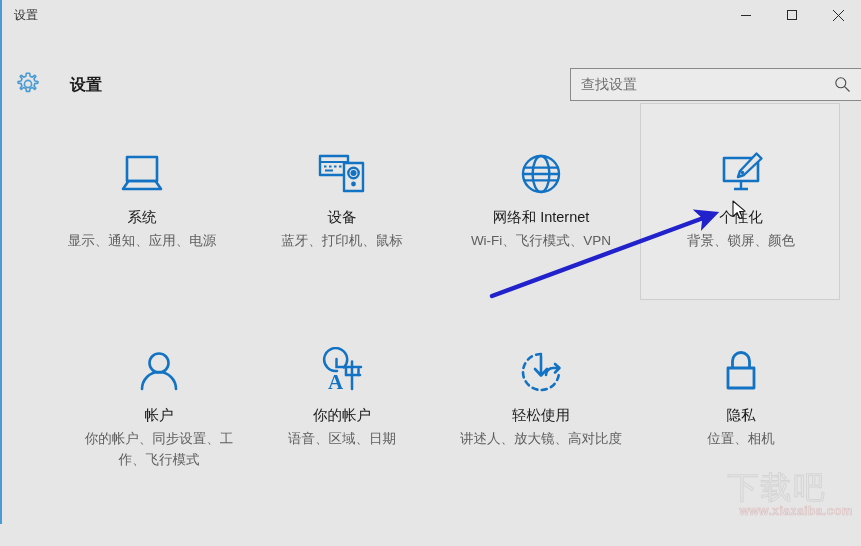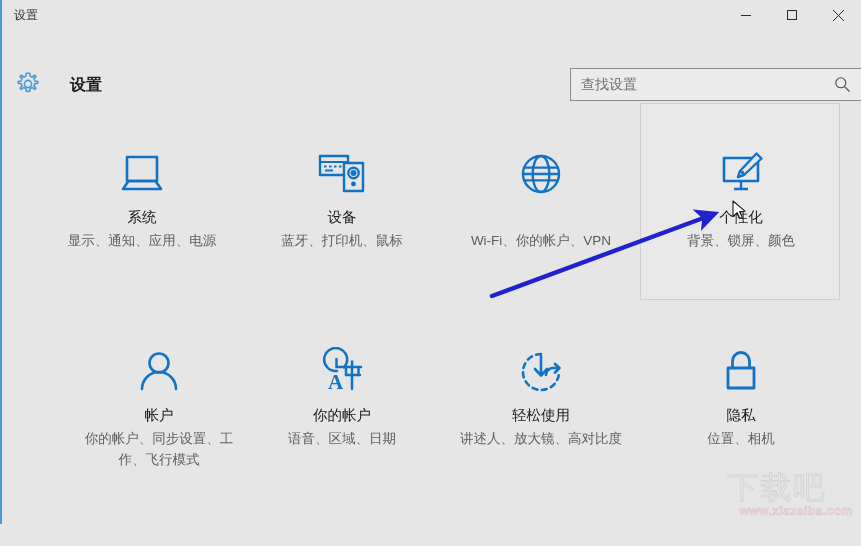--- a/index.html
+++ b/index.html
@@ -320,21 +320,22 @@
     <div class="tile" style="left:438px; top:21px;">
       <div class="tile-icon">
         <svg width="56" height="50" viewBox="0 0 56 50">
           <g fill="none" stroke="#1272c4" stroke-width="2.4">
             <circle cx="28" cy="25" r="18"></circle>
             <ellipse cx="28" cy="25" rx="8.4" ry="18"></ellipse>
             <path d="M10.6 18.6 L45.4 18.6 M10.6 31.4 L45.4 31.4 M10 25 L46 25"></path>
           </g>
         </svg>
       </div>
-      <div class="tile-desc">Wi-Fi、你的帐户、VPN</div>
+      <div class="tile-name">网络和 Internet</div>
+      <div class="tile-desc">Wi-Fi、飞行模式、VPN</div>
     </div>
 
     <div class="tile hovered" style="left:638px; top:21px;">
       <div class="tile-icon">
         <svg width="56" height="50" viewBox="0 0 56 50">
           <g fill="none" stroke="#1272c4" stroke-width="2.6" stroke-linejoin="round">
             <path d="M11 9 L45 9 L45 32 L11 32 Z"></path>
             <path d="M28 32 L28 40 M21 40 L35 40" stroke-width="2.4"></path>
           </g>
           <g fill="#e6e6e6" stroke="#1272c4" stroke-width="2.4" stroke-linejoin="round">

